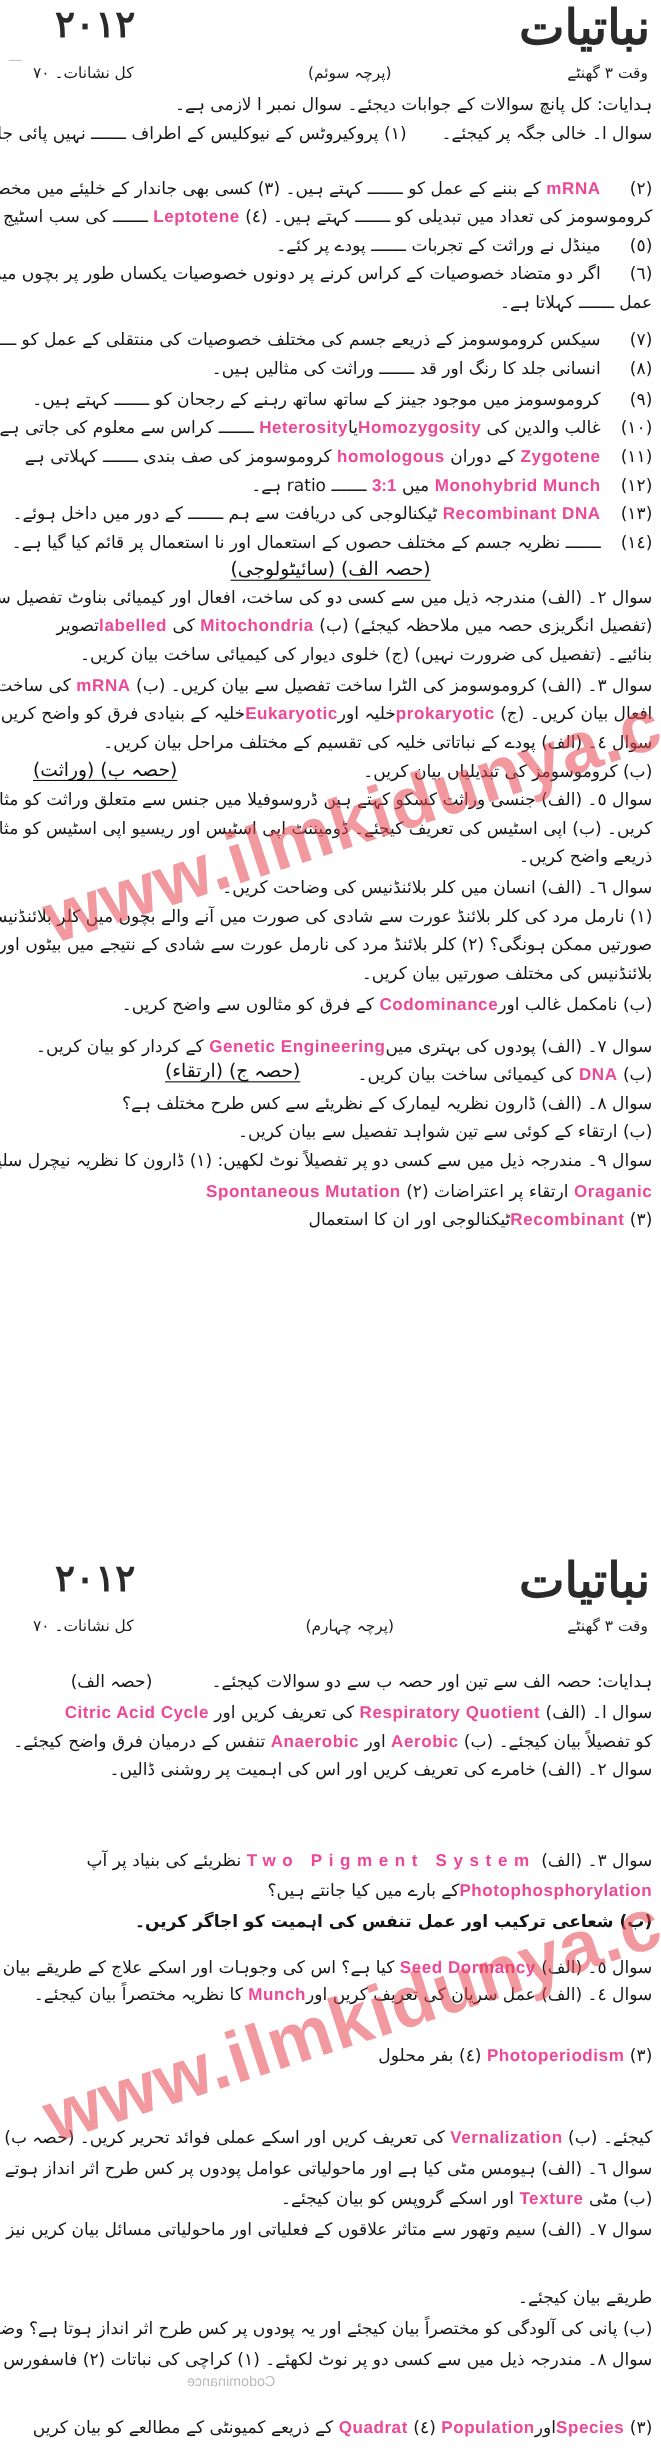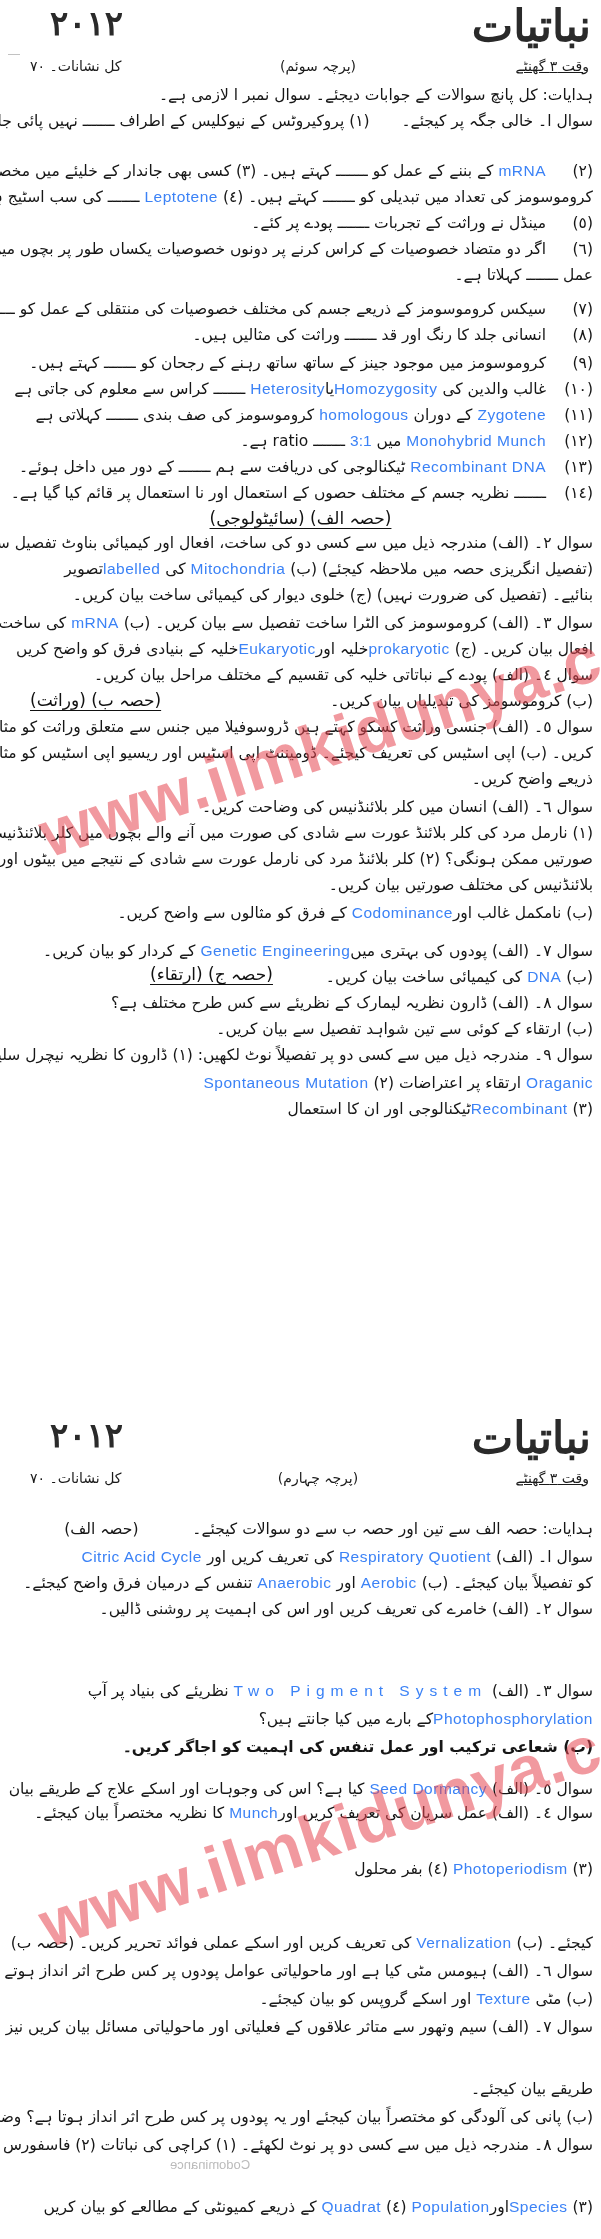--- a/index.html
+++ b/index.html
@@ -8,34 +8,34 @@
       font-family: "DejaVu Sans", sans-serif; color: #111;
     }
     .page { position: absolute; left: 0; top: 0; width: 601px; height: 1847px; }
     .ln {
       position: absolute; left: 6px; right: 8px;
       direction: rtl; text-align: right; white-space: nowrap;
       font-family: "DejaVu Sans", sans-serif; font-size: 15.5px; line-height: 22px;
       color: #161616; unicode-bidi: plaintext;
     }
     .ln .num { display: inline-block; min-width: 42px; text-align: right; }
-    .ln .en { font-family: "Liberation Sans", sans-serif; font-weight: normal; color: #3b82f6; letter-spacing: 0.5px; direction: ltr; unicode-bidi: isolate; }
+    .ln .en { font-family: "Liberation Sans", sans-serif; font-weight: bold; color: #ec4899; letter-spacing: 0.5px; direction: ltr; unicode-bidi: isolate; }
     .ln .en.wide { letter-spacing: 6px; }
     .ln .gap { display: inline-block; width: 22px; }
     .title {
       position: absolute; right: 10px; font-family: "DejaVu Serif", serif;
       font-size: 44px; font-weight: bold; color: #2a2a2a; direction: rtl; line-height: 52px;
     }
     .year {
       position: absolute; left: 50px; font-family: "Liberation Serif", serif;
       font-size: 34px; font-weight: bold; color: #2a2a2a; letter-spacing: 3px; line-height: 40px;
     }
     .meta-row { position: absolute; left: 30px; right: 12px; height: 22px; font-size: 14px; }
     .meta-row span { position: absolute; direction: rtl; white-space: nowrap; color: #1a1a1a; }
-    .meta-row .time { right: 0; text-decoration: underline; }
+    .meta-row .time { right: 0; }
     .meta-row .paper { left: 17px; right: 0; text-align: center; }
     .meta-row .marks { left: 0; }
     .heading {
       position: absolute; left: 0; right: 0; text-align: center; direction: rtl;
       font-size: 17px; line-height: 24px; color: #111;
     }
     .heading u, .ul { text-decoration: underline; text-underline-offset: 4px; }
     .watermark {
       position: absolute; font-family: "Liberation Sans", sans-serif; font-weight: bold;
       font-size: 66px; color: rgba(230, 70, 80, 0.55); transform: rotate(-18deg);

